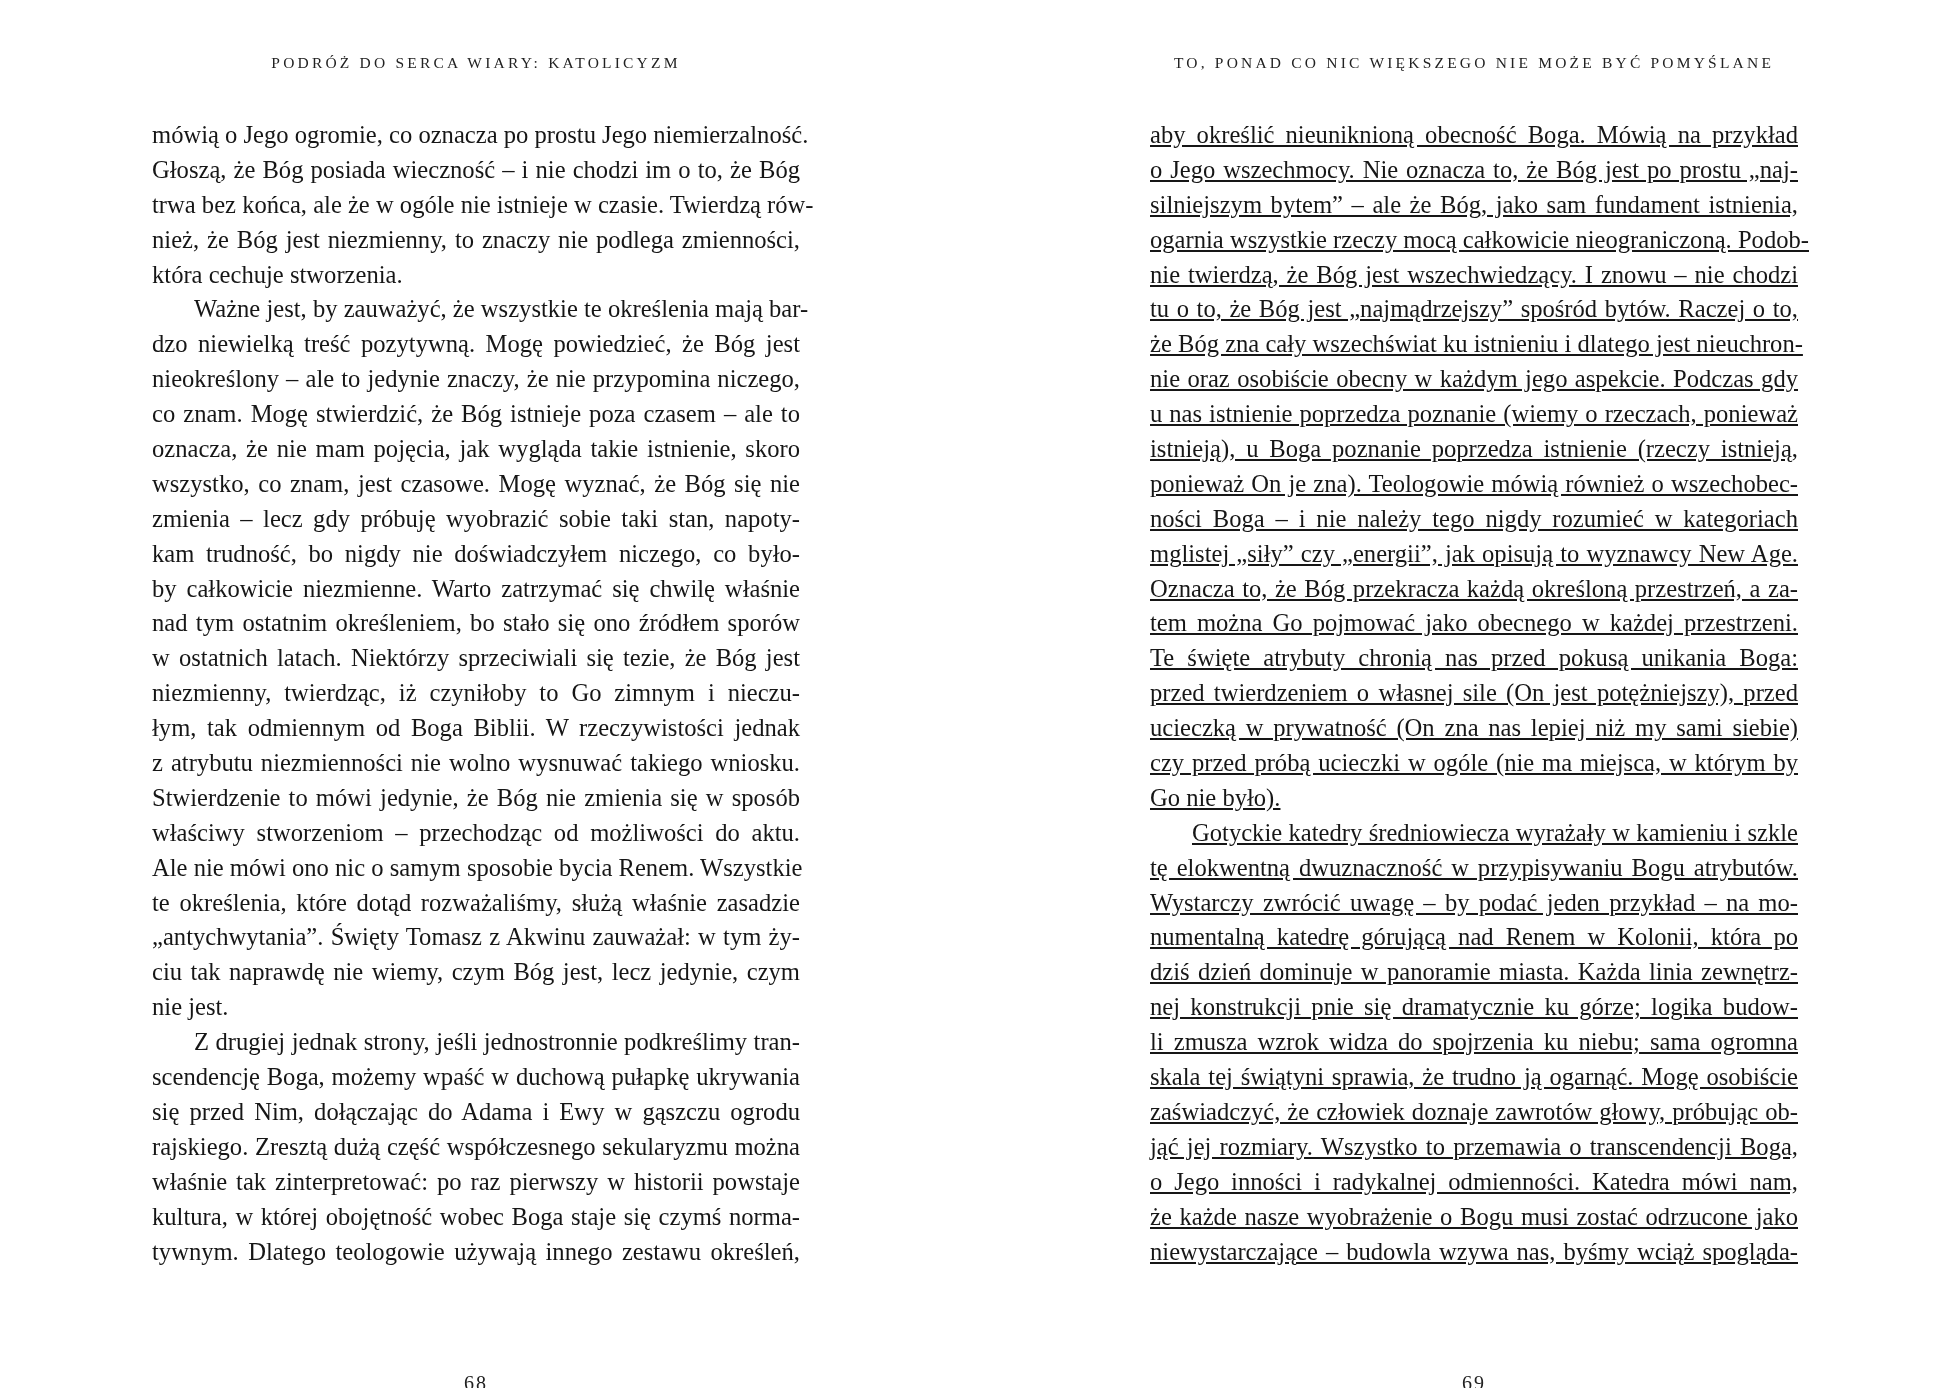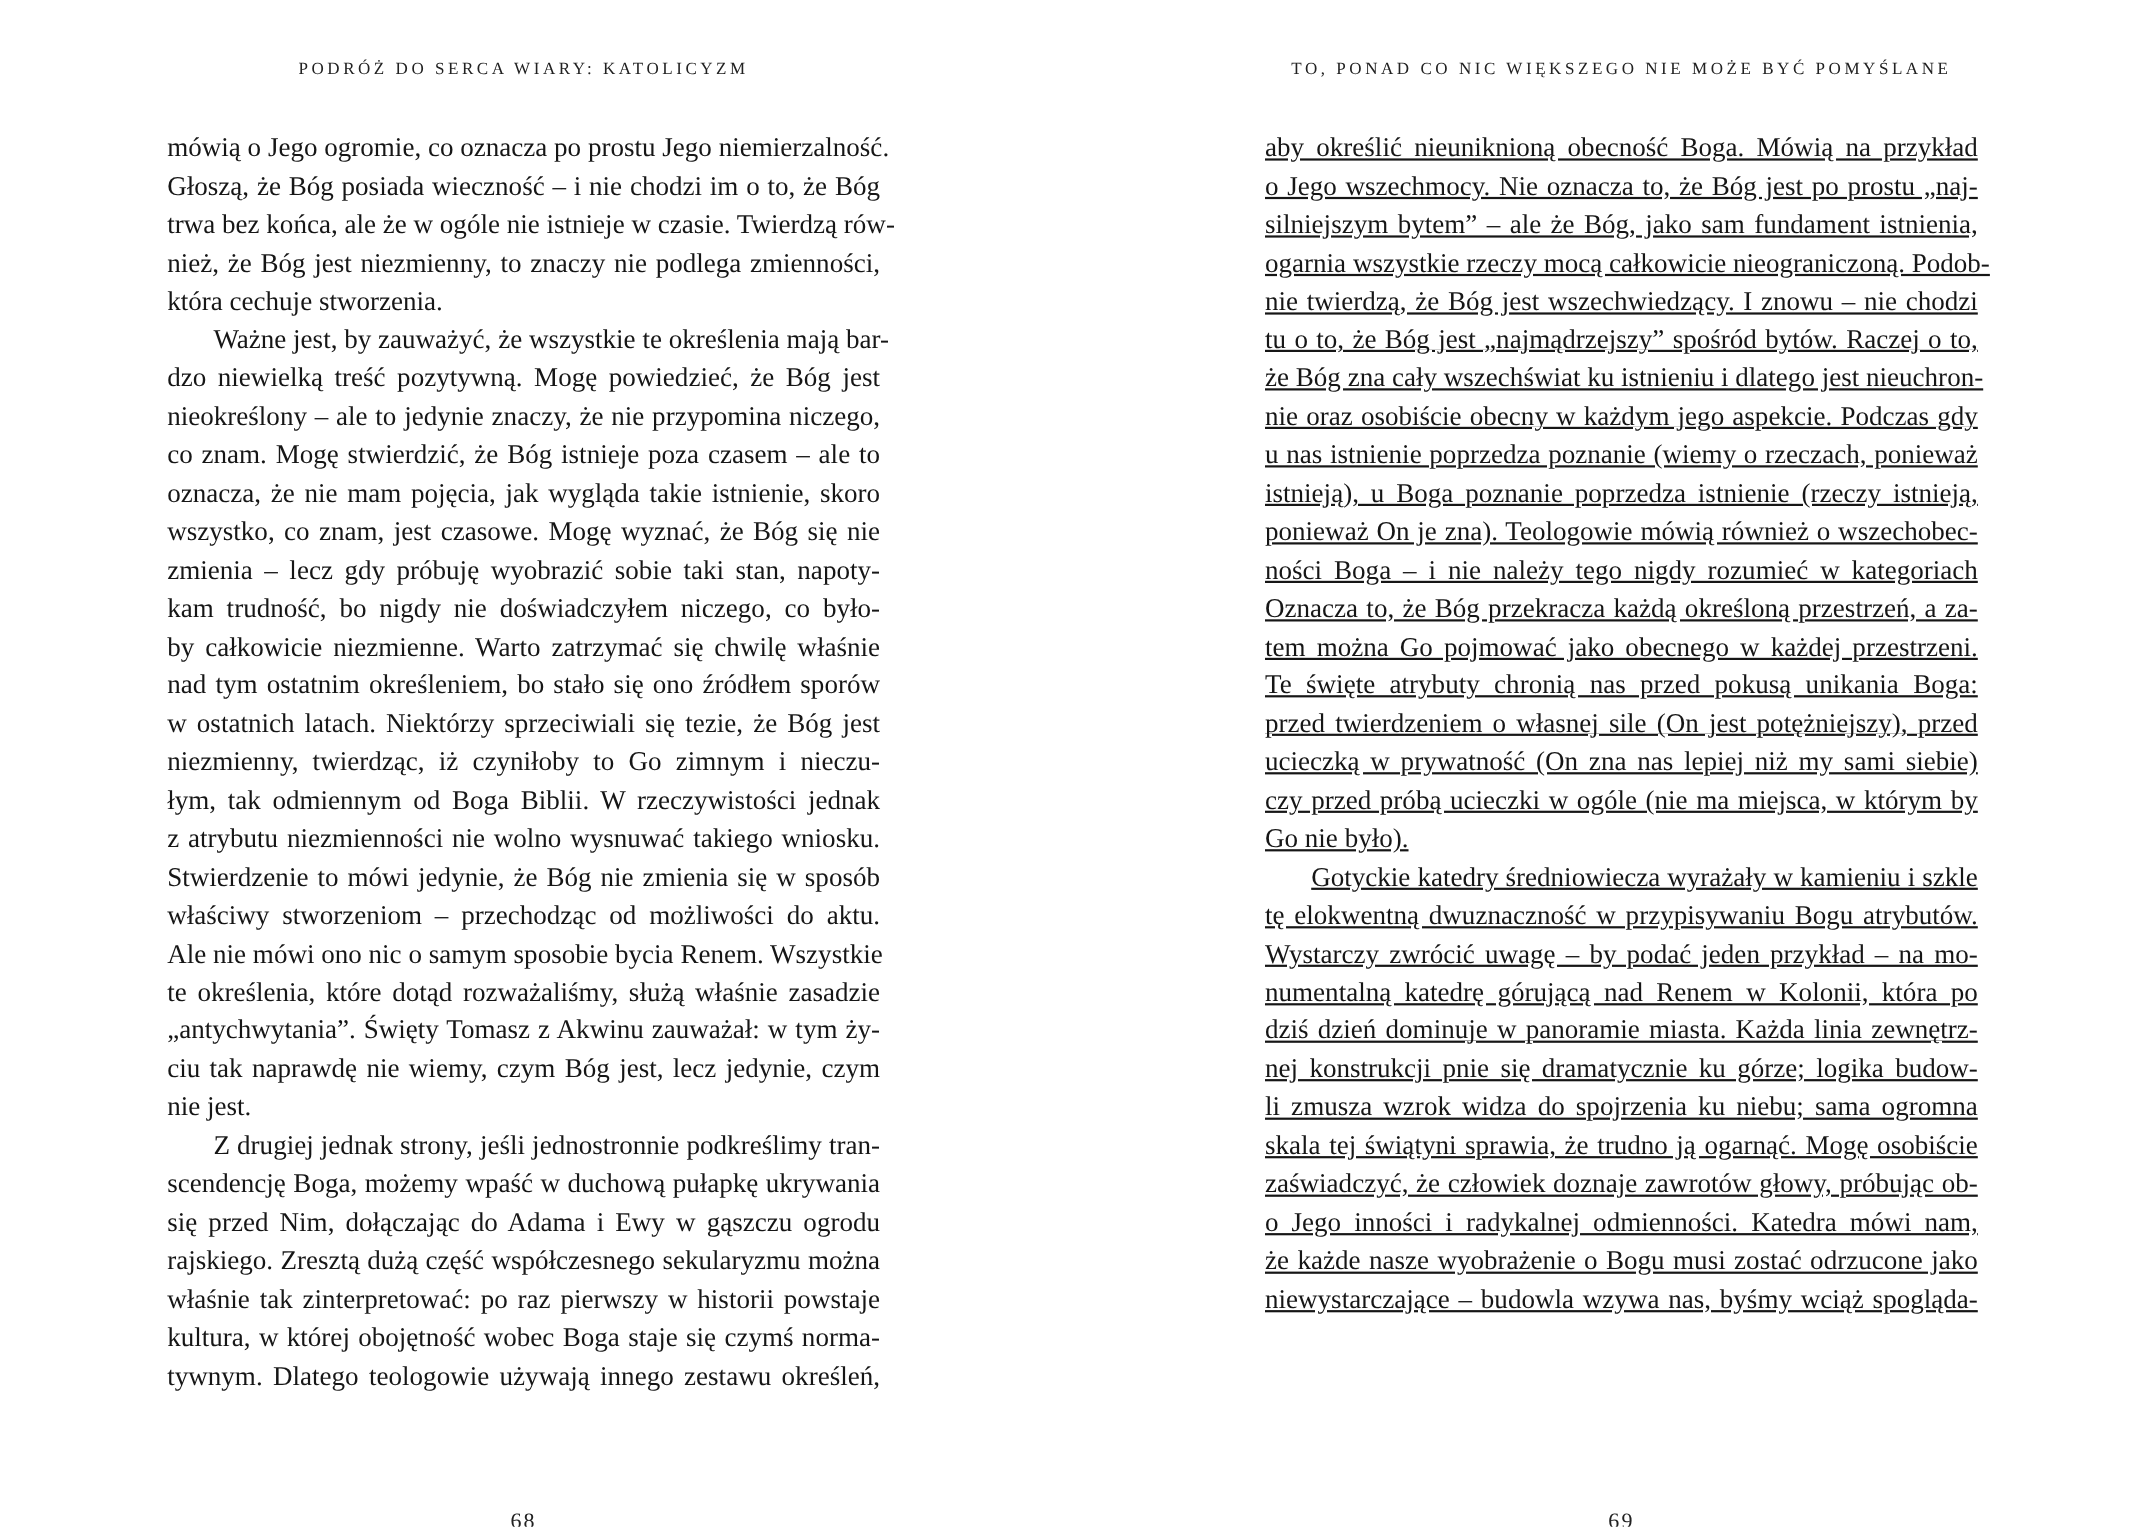--- a/index.html
+++ b/index.html
@@ -133,36 +133,38 @@
       <span class="line">silniejszym bytem” – ale że Bóg, jako sam fundament istnienia,</span>
       <span class="line">ogarnia wszystkie rzeczy mocą całkowicie nieograniczoną. Podob-</span>
       <span class="line">nie twierdzą, że Bóg jest wszechwiedzący. I znowu – nie chodzi</span>
       <span class="line">tu o to, że Bóg jest „najmądrzejszy” spośród bytów. Raczej o to,</span>
       <span class="line">że Bóg zna cały wszechświat ku istnieniu i dlatego jest nieuchron-</span>
       <span class="line">nie oraz osobiście obecny w każdym jego aspekcie. Podczas gdy</span>
       <span class="line">u nas istnienie poprzedza poznanie (wiemy o rzeczach, ponieważ</span>
       <span class="line">istnieją), u Boga poznanie poprzedza istnienie (rzeczy istnieją,</span>
       <span class="line">ponieważ On je zna). Teologowie mówią również o wszechobec-</span>
       <span class="line">ności Boga – i nie należy tego nigdy rozumieć w kategoriach</span>
+      <span class="line">mglistej „siły” czy „energii”, jak opisują to wyznawcy New Age.</span>
       <span class="line">Oznacza to, że Bóg przekracza każdą określoną przestrzeń, a za-</span>
       <span class="line">tem można Go pojmować jako obecnego w każdej przestrzeni.</span>
       <span class="line">Te święte atrybuty chronią nas przed pokusą unikania Boga:</span>
       <span class="line">przed twierdzeniem o własnej sile (On jest potężniejszy), przed</span>
       <span class="line">ucieczką w prywatność (On zna nas lepiej niż my sami siebie)</span>
       <span class="line">czy przed próbą ucieczki w ogóle (nie ma miejsca, w którym by</span>
       <span class="line last">Go nie było).</span>
       <span class="line indent">Gotyckie katedry średniowiecza wyrażały w kamieniu i szkle</span>
       <span class="line">tę elokwentną dwuznaczność w przypisywaniu Bogu atrybutów.</span>
       <span class="line">Wystarczy zwrócić uwagę – by podać jeden przykład – na mo-</span>
       <span class="line">numentalną katedrę górującą nad Renem w Kolonii, która po</span>
       <span class="line">dziś dzień dominuje w panoramie miasta. Każda linia zewnętrz-</span>
       <span class="line">nej konstrukcji pnie się dramatycznie ku górze; logika budow-</span>
       <span class="line">li zmusza wzrok widza do spojrzenia ku niebu; sama ogromna</span>
       <span class="line">skala tej świątyni sprawia, że trudno ją ogarnąć. Mogę osobiście</span>
       <span class="line">zaświadczyć, że człowiek doznaje zawrotów głowy, próbując ob-</span>
+      <span class="line">jąć jej rozmiary. Wszystko to przemawia o transcendencji Boga,</span>
       <span class="line">o Jego inności i radykalnej odmienności. Katedra mówi nam,</span>
       <span class="line">że każde nasze wyobrażenie o Bogu musi zostać odrzucone jako</span>
       <span class="line">niewystarczające – budowla wzywa nas, byśmy wciąż spogląda-</span>
     </div>
     <div class="folio">69</div>
   </div>
 
 </div>
 
 </body></html>

